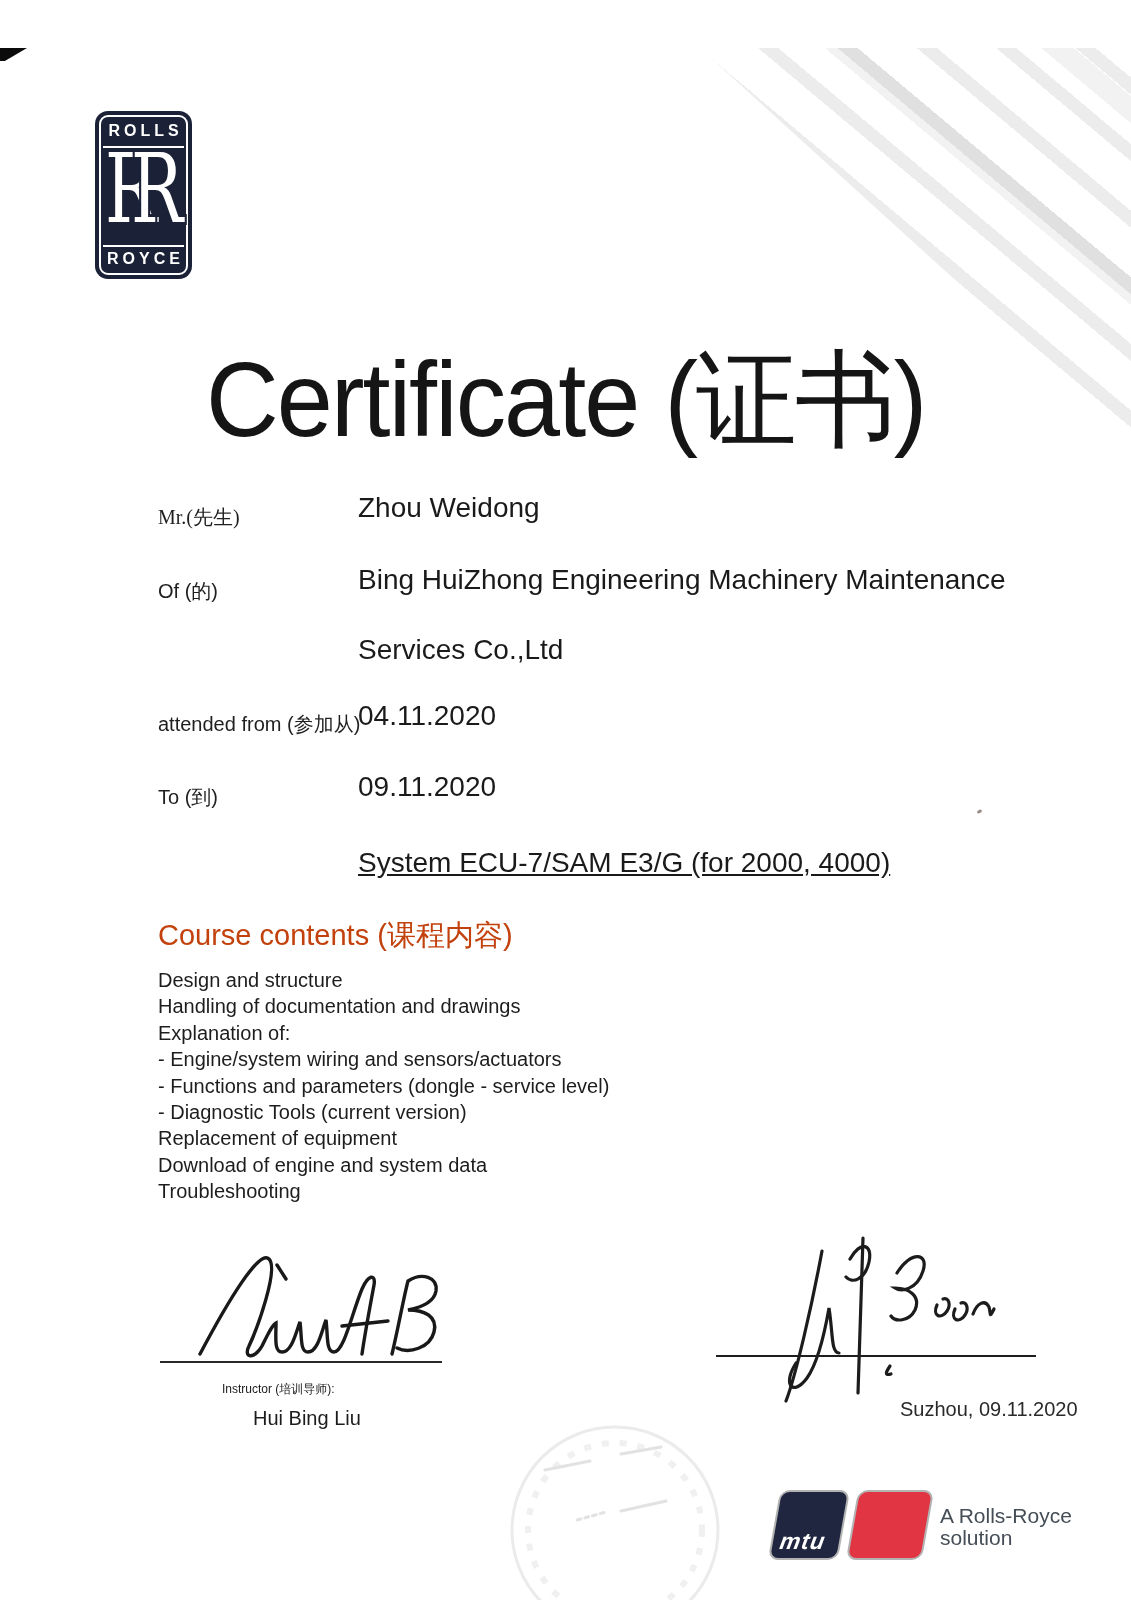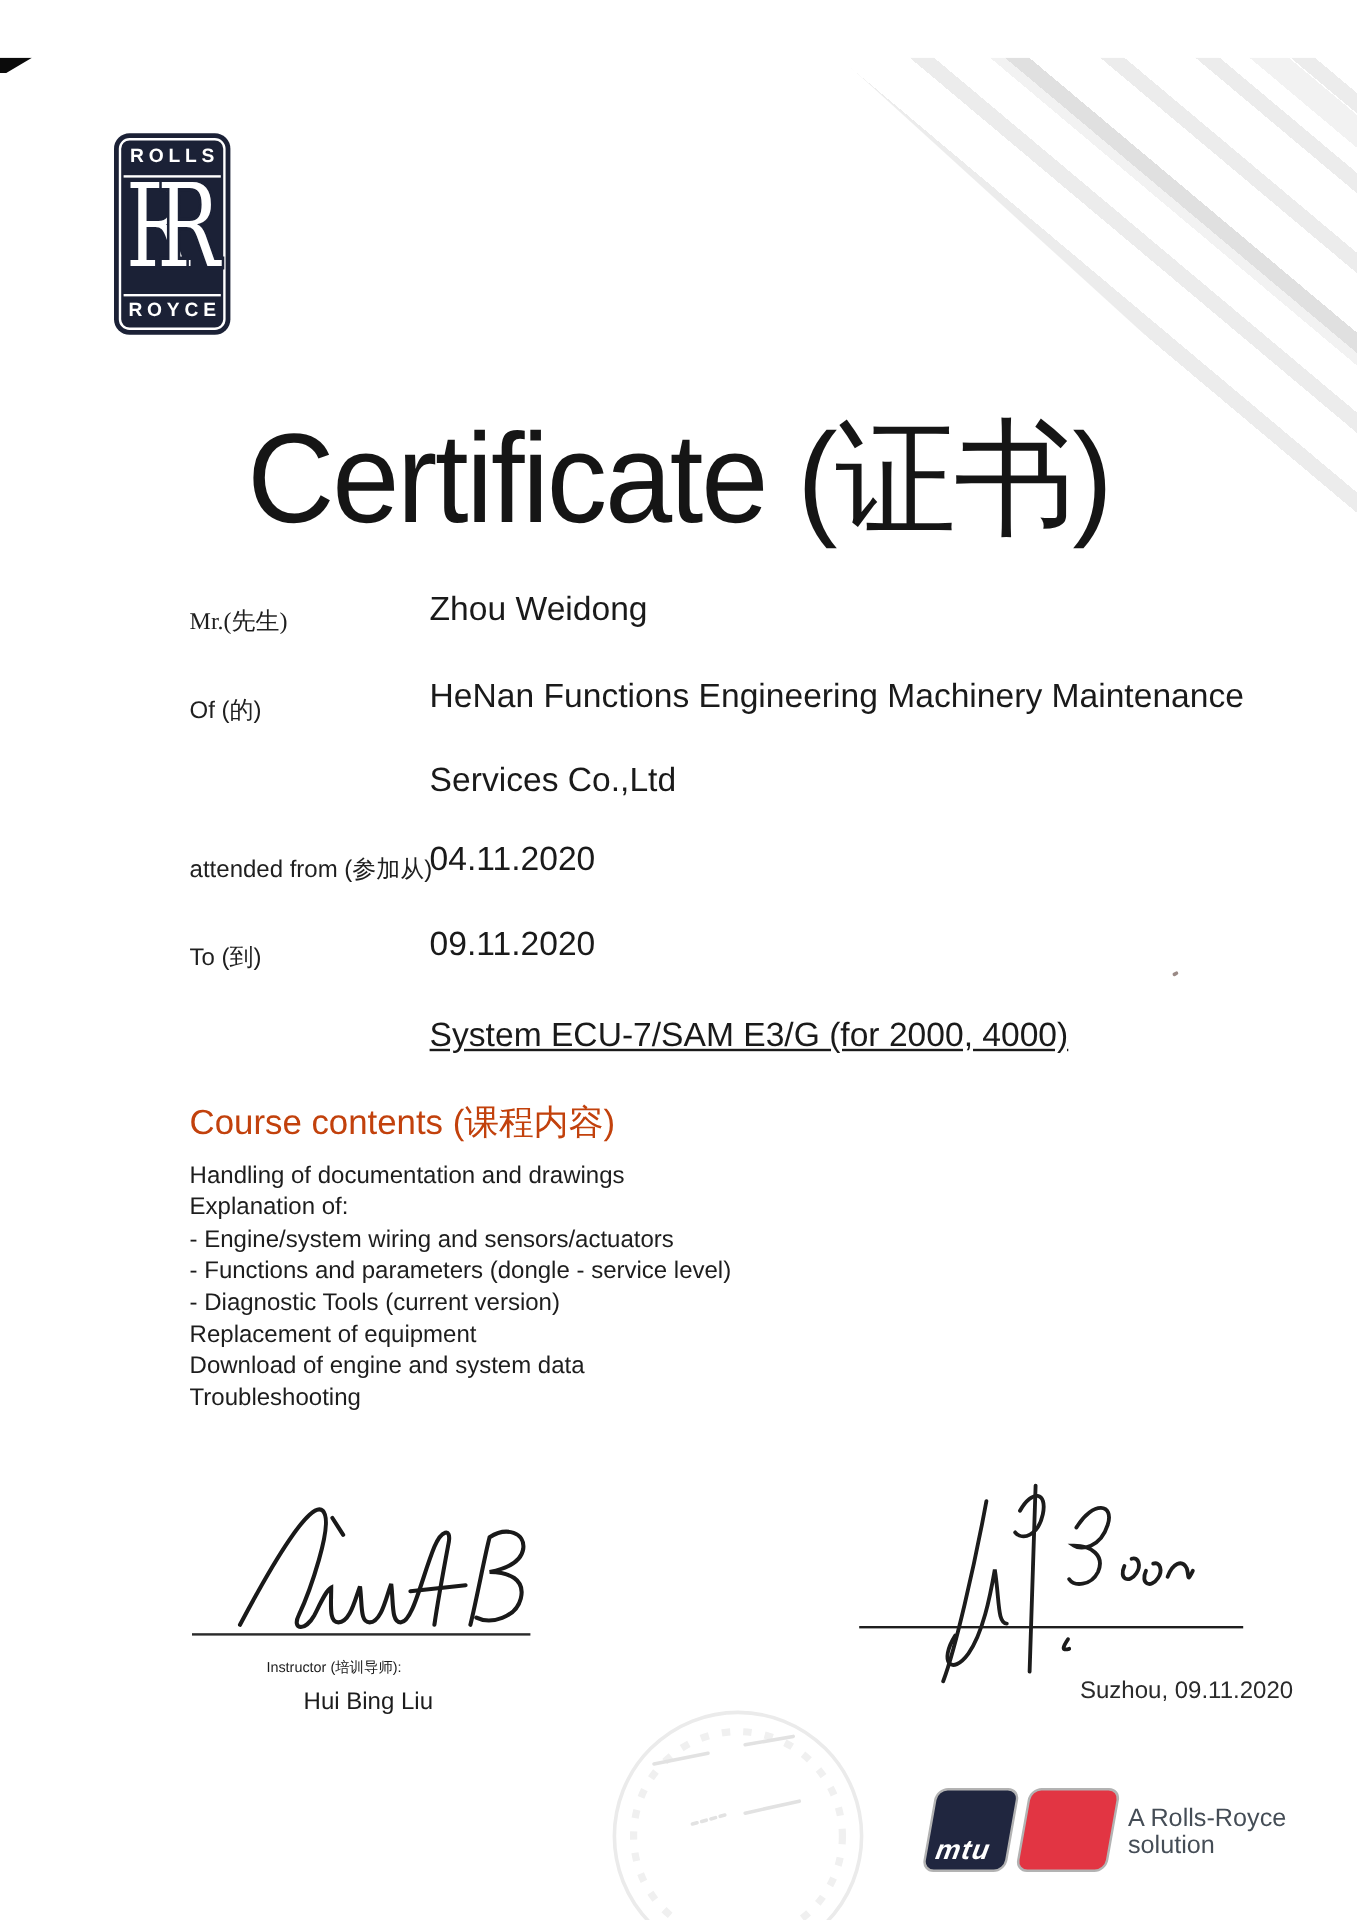--- a/index.html
+++ b/index.html
@@ -78,35 +78,36 @@
     <div class="rr-line" style="top:134px;"></div>
     <div class="rr-word bottom">ROYCE</div>
   </div>
 
   <div class="title">Certificate (证书)</div>
 
   <span class="flabel" style="top:456px;font-family:Liberation Serif, serif;">Mr.(先生)</span>
   <span class="fvalue" style="top:444px;">Zhou Weidong</span>
 
   <span class="flabel" style="top:530px;">Of (的)</span>
-  <span class="fvalue" style="top:516px;">HeNan Functions Engineering Machinery Maintenance</span>
+  <span class="fvalue" style="top:516px;">Bing HuiZhong Engineering Machinery Maintenance</span>
   <span class="fvalue" style="top:586px;">Services Co.,Ltd</span>
 
   <span class="flabel" style="top:663px;">attended from (参加从)</span>
   <span class="fvalue" style="top:652px;">04.11.2020</span>
 
   <span class="flabel" style="top:736px;">To (到)</span>
   <span class="fvalue" style="top:723px;">09.11.2020</span>
 
   <span class="fvalue" style="top:799px;text-decoration:underline;">System ECU-7/SAM E3/G (for 2000, 4000)</span>
 
   <div class="speck"></div>
 
   <div class="course-heading">Course contents (课程内容)</div>
   <div class="course-list">
+    <div>Design and structure</div>
     <div>Handling of documentation and drawings</div>
     <div>Explanation of:</div>
     <div>- Engine/system wiring and sensors/actuators</div>
     <div>- Functions and parameters (dongle - service level)</div>
     <div>- Diagnostic Tools (current version)</div>
     <div>Replacement of equipment</div>
     <div>Download of engine and system data</div>
     <div>Troubleshooting</div>
   </div>
 

